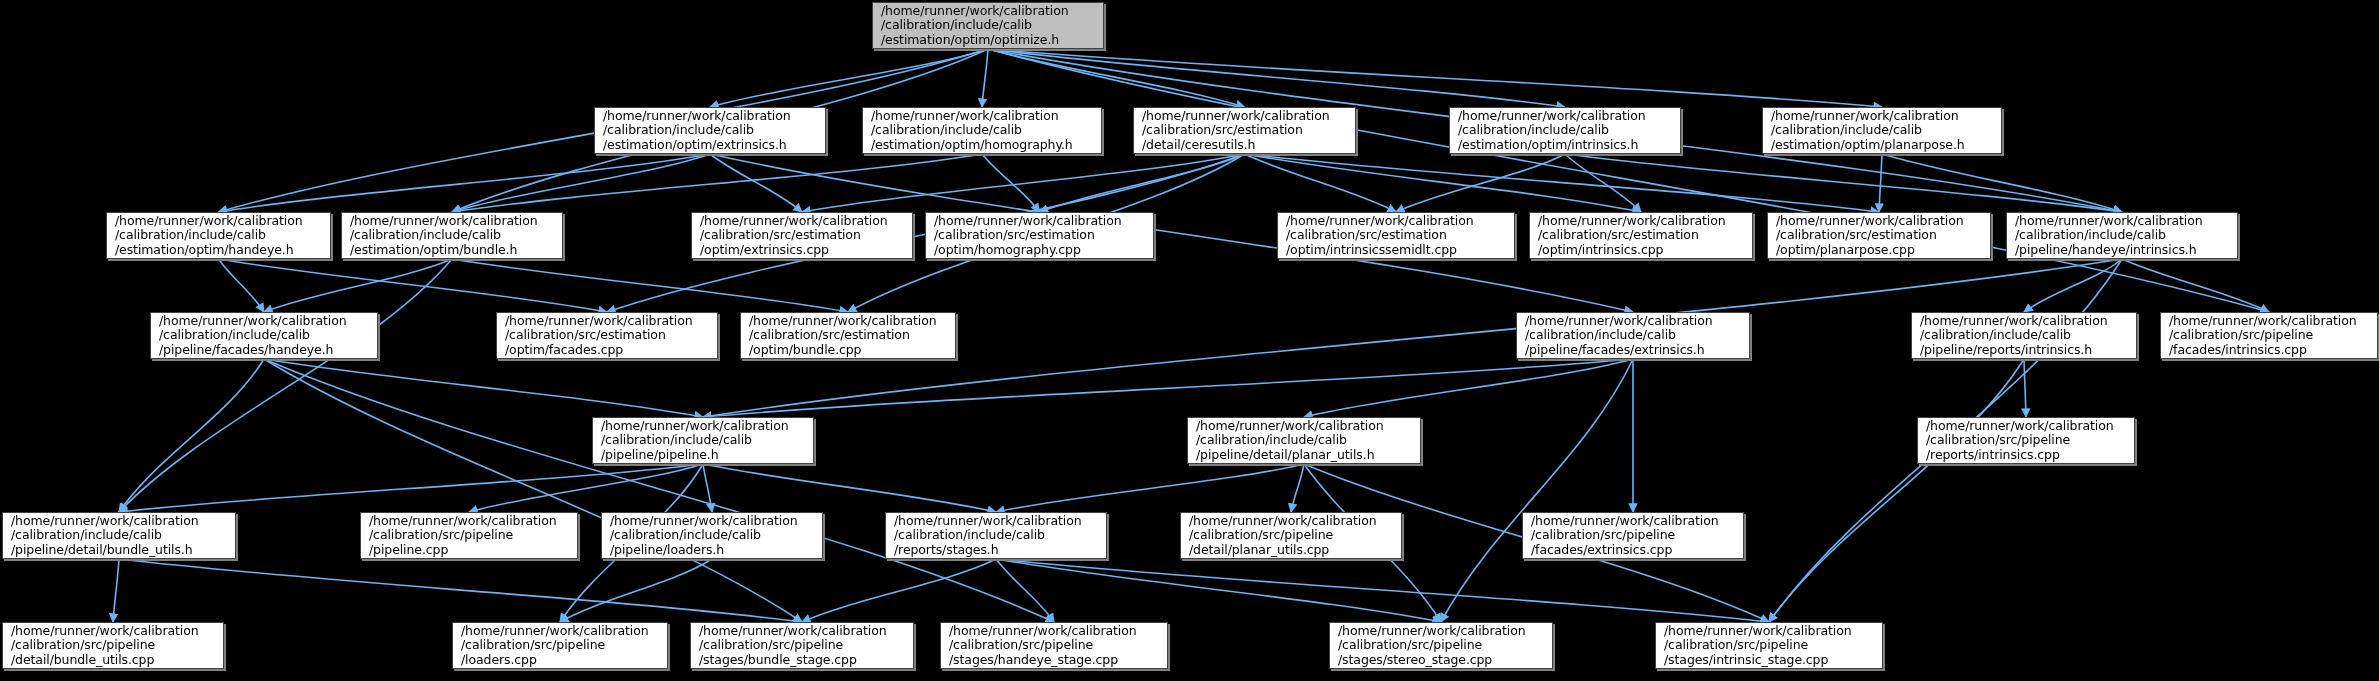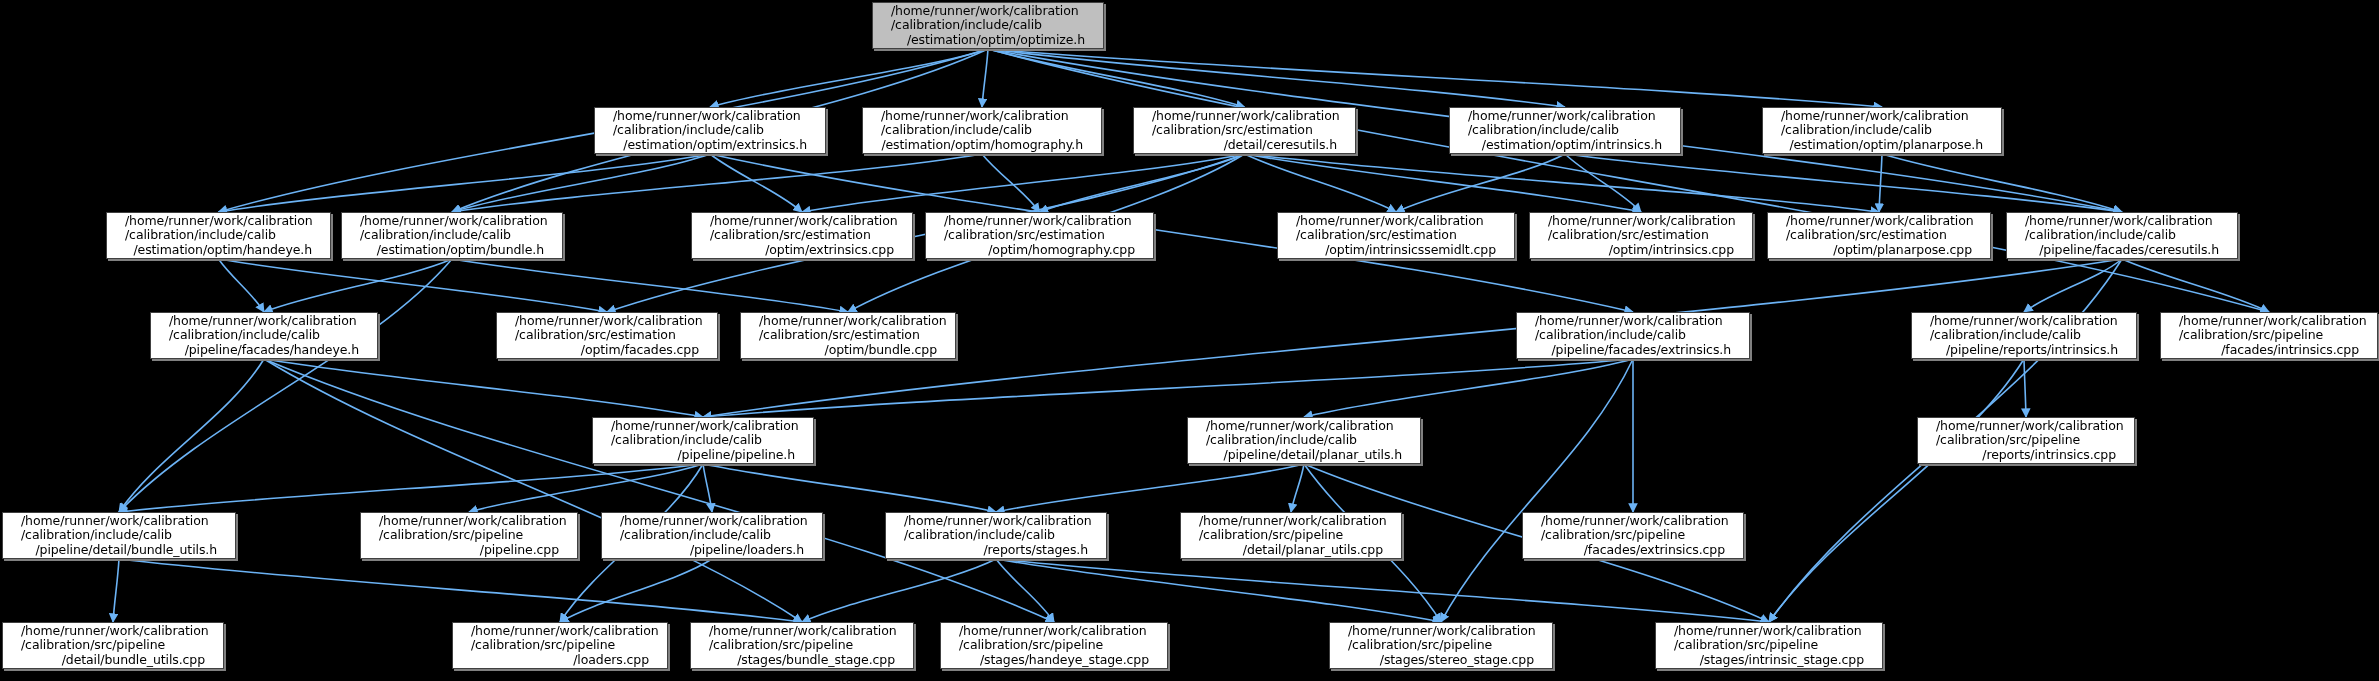--- a/index.html
+++ b/index.html
@@ -31,34 +31,34 @@
     border: 1px solid #404040;
     box-shadow: 2px 2px 0 0 #808080;
     color: #000000;
     font-size: 12.5px;
     line-height: 14.6px;
     text-align: center;
     display: flex;
     flex-direction: column;
     justify-content: center;
     align-items: center;
-    padding: 1px 18px;
+    padding: 1px 8px;
     white-space: pre;
     letter-spacing: -0.1px;
   }
   .node.root {
     background: #bfbfbf;
   }
   .node .ln {
     display: block;
     width: 100%;
     text-align: left;
   }
   .node .ln.l3 {
-    text-align: right;
+    text-align: left;
   }
 </style>
 </head>
 <body>
 
 <div id="graph-root">
   <svg id="edge-layer" viewBox="0 0 2379 681" width="2379" height="681" xmlns="http://www.w3.org/2000/svg">
     <defs>
       <marker id="arrow" viewBox="0 0 10 10" refX="9" refY="5" markerWidth="6" markerHeight="6" orient="auto-start-reverse">
         <path d="M 0 0 L 10 5 L 0 10 z" fill="#6cb3f5"></path>
@@ -136,21 +136,21 @@
       <div class="node" style="left: 1133px; top: 107px; width: 223px; height: 47px;"><span class="ln">/home/runner/work/calibration</span><span class="ln">/calibration/src/estimation</span><span class="ln l3">/detail/ceresutils.h</span></div>
       <div class="node" style="left: 1449px; top: 107px; width: 232px; height: 47px;"><span class="ln">/home/runner/work/calibration</span><span class="ln">/calibration/include/calib</span><span class="ln l3">/estimation/optim/intrinsics.h</span></div>
       <div class="node" style="left: 1762px; top: 107px; width: 240px; height: 47px;"><span class="ln">/home/runner/work/calibration</span><span class="ln">/calibration/include/calib</span><span class="ln l3">/estimation/optim/planarpose.h</span></div>
       <div class="node" style="left: 106px; top: 212px; width: 225px; height: 47px;"><span class="ln">/home/runner/work/calibration</span><span class="ln">/calibration/include/calib</span><span class="ln l3">/estimation/optim/handeye.h</span></div>
       <div class="node" style="left: 341px; top: 212px; width: 222px; height: 47px;"><span class="ln">/home/runner/work/calibration</span><span class="ln">/calibration/include/calib</span><span class="ln l3">/estimation/optim/bundle.h</span></div>
       <div class="node" style="left: 691px; top: 212px; width: 222px; height: 47px;"><span class="ln">/home/runner/work/calibration</span><span class="ln">/calibration/src/estimation</span><span class="ln l3">/optim/extrinsics.cpp</span></div>
       <div class="node" style="left: 925px; top: 212px; width: 229px; height: 47px;"><span class="ln">/home/runner/work/calibration</span><span class="ln">/calibration/src/estimation</span><span class="ln l3">/optim/homography.cpp</span></div>
       <div class="node" style="left: 1277px; top: 212px; width: 238px; height: 47px;"><span class="ln">/home/runner/work/calibration</span><span class="ln">/calibration/src/estimation</span><span class="ln l3">/optim/intrinsicssemidlt.cpp</span></div>
       <div class="node" style="left: 1529px; top: 212px; width: 224px; height: 47px;"><span class="ln">/home/runner/work/calibration</span><span class="ln">/calibration/src/estimation</span><span class="ln l3">/optim/intrinsics.cpp</span></div>
       <div class="node" style="left: 1767px; top: 212px; width: 224px; height: 47px;"><span class="ln">/home/runner/work/calibration</span><span class="ln">/calibration/src/estimation</span><span class="ln l3">/optim/planarpose.cpp</span></div>
-      <div class="node" style="left: 2006px; top: 212px; width: 232px; height: 47px;"><span class="ln">/home/runner/work/calibration</span><span class="ln">/calibration/include/calib</span><span class="ln l3">/pipeline/facades/ceresutils.h</span></div>
+      <div class="node" style="left: 2006px; top: 212px; width: 232px; height: 47px;"><span class="ln">/home/runner/work/calibration</span><span class="ln">/calibration/include/calib</span><span class="ln l3">/pipeline/handeye/intrinsics.h</span></div>
       <div class="node" style="left: 150px; top: 312px; width: 228px; height: 47px;"><span class="ln">/home/runner/work/calibration</span><span class="ln">/calibration/include/calib</span><span class="ln l3">/pipeline/facades/handeye.h</span></div>
       <div class="node" style="left: 496px; top: 312px; width: 222px; height: 47px;"><span class="ln">/home/runner/work/calibration</span><span class="ln">/calibration/src/estimation</span><span class="ln l3">/optim/facades.cpp</span></div>
       <div class="node" style="left: 740px; top: 312px; width: 216px; height: 47px;"><span class="ln">/home/runner/work/calibration</span><span class="ln">/calibration/src/estimation</span><span class="ln l3">/optim/bundle.cpp</span></div>
       <div class="node" style="left: 1516px; top: 312px; width: 234px; height: 47px;"><span class="ln">/home/runner/work/calibration</span><span class="ln">/calibration/include/calib</span><span class="ln l3">/pipeline/facades/extrinsics.h</span></div>
       <div class="node" style="left: 1911px; top: 312px; width: 226px; height: 47px;"><span class="ln">/home/runner/work/calibration</span><span class="ln">/calibration/include/calib</span><span class="ln l3">/pipeline/reports/intrinsics.h</span></div>
       <div class="node" style="left: 2160px; top: 312px; width: 218px; height: 47px;"><span class="ln">/home/runner/work/calibration</span><span class="ln">/calibration/src/pipeline</span><span class="ln l3">/facades/intrinsics.cpp</span></div>
       <div class="node" style="left: 592px; top: 417px; width: 222px; height: 47px;"><span class="ln">/home/runner/work/calibration</span><span class="ln">/calibration/include/calib</span><span class="ln l3">/pipeline/pipeline.h</span></div>
       <div class="node" style="left: 1187px; top: 417px; width: 234px; height: 47px;"><span class="ln">/home/runner/work/calibration</span><span class="ln">/calibration/include/calib</span><span class="ln l3">/pipeline/detail/planar_utils.h</span></div>
       <div class="node" style="left: 1917px; top: 417px; width: 218px; height: 47px;"><span class="ln">/home/runner/work/calibration</span><span class="ln">/calibration/src/pipeline</span><span class="ln l3">/reports/intrinsics.cpp</span></div>
       <div class="node" style="left: 2px; top: 512px; width: 234px; height: 47px;"><span class="ln">/home/runner/work/calibration</span><span class="ln">/calibration/include/calib</span><span class="ln l3">/pipeline/detail/bundle_utils.h</span></div>

